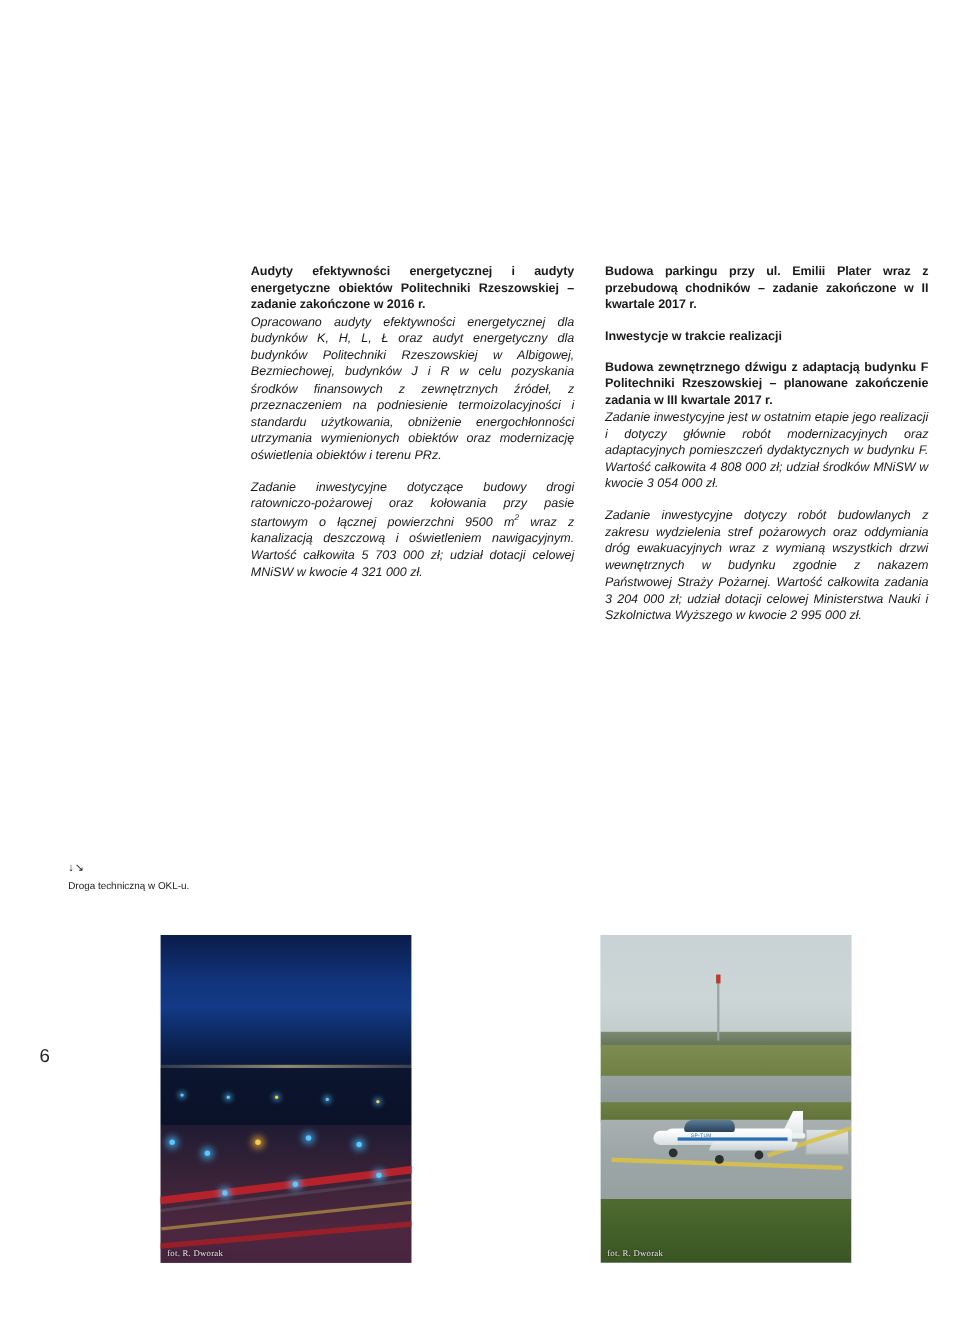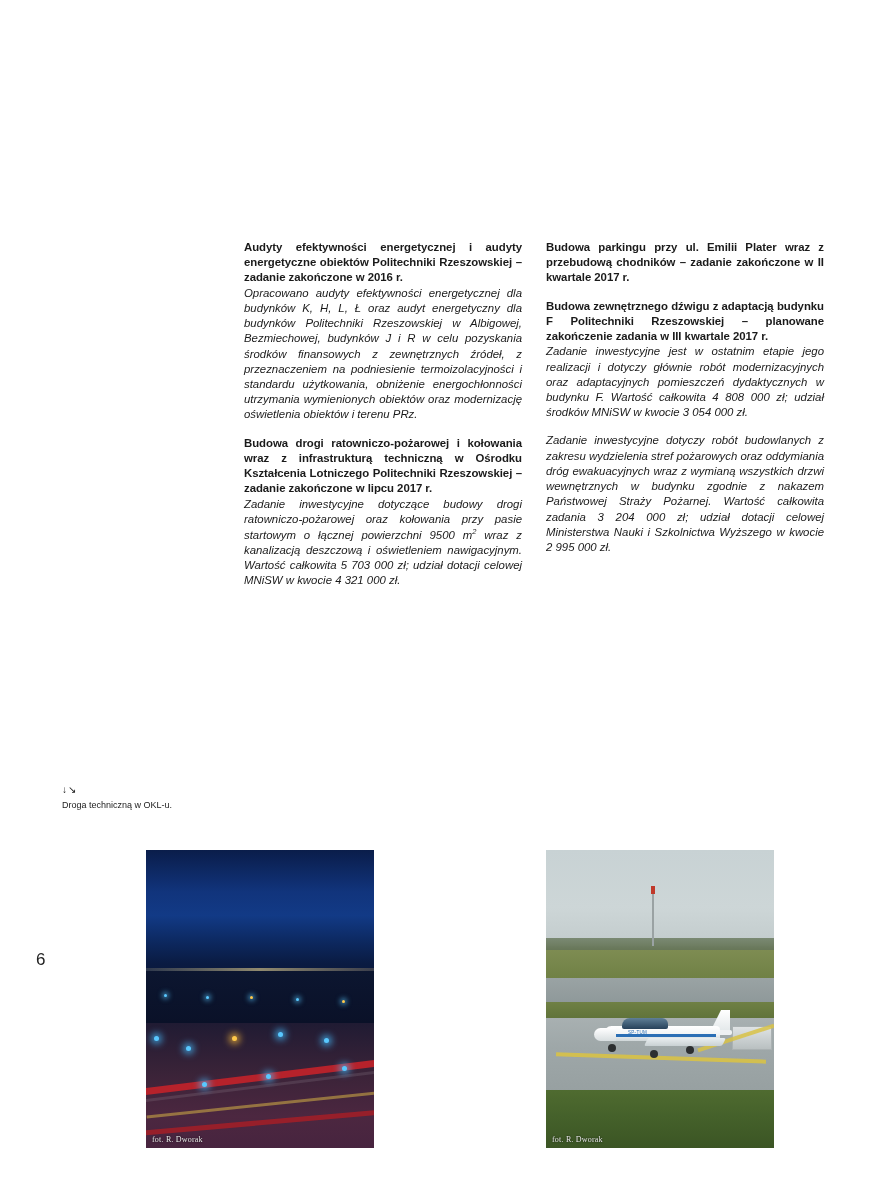--- a/index.html
+++ b/index.html
@@ -54,23 +54,23 @@
     position: absolute;
     top: 240px;
     width: 294px;
     font-size: 11.4px;
     line-height: 1.335;
     text-align: justify;
     text-justify: inter-word;
     hyphens: manual;
   }
   .col-left  { left: 228px; }
-  .col-right { left: 530px; }
-
-  .block { margin-bottom: 13px; margin-left: 16px; }
+  .col-right { left: 550px; }
+
+  .block { margin-bottom: 13px; }
   .block:last-child { margin-bottom: 0; }
 
   .heading {
     font-weight: bold;
     margin: 0 0 0px 0;
     text-align: justify;
     letter-spacing: -0.05px;
   }
   .para {
     margin: 0;
@@ -354,35 +354,37 @@
   </div>
 
   <div class="col col-left">
 
     <div class="block">
       <p class="heading">Audyty efektywności energetycznej i audyty energetyczne obiektów Politechniki Rzeszowskiej – zadanie zakończone w 2016 r.</p>
       <p class="para">Opracowano audyty efektywności energetycznej dla budynków K, H, L, Ł oraz audyt energetyczny dla budynków Politechniki Rzeszowskiej w Albigowej, Bezmiechowej, budynków J i R w celu pozyskania środków finansowych z zewnętrznych źródeł, z przeznaczeniem na podniesienie termoizolacyjności i standardu użytkowania, obniżenie energochłonności utrzymania wymienionych obiektów oraz modernizację oświetlenia obiektów i terenu PRz.</p>
     </div>
 
     <div class="block">
-      <p class="heading">Budowa drogi ratowniczo-pożarowej i kołowania wraz z infrastrukturą techniczną w Ośrodku Kształcenia Lotniczego Politechniki Rzeszowskiej – zadanie zakończone w lipcu 2017 r.</p>
       <p class="para"><span>Zadanie inwestycyjne dotyczące budowy drogi ratowniczo-pożarowej oraz kołowania przy pasie startowym o łącznej powierzchni 9500 m</span><sup>2</sup><span> wraz z kanalizacją deszczową i oświetleniem nawigacyjnym. Wartość całkowita 5 703 000 zł; udział dotacji celowej MNiSW w kwocie 4 321 000 zł.</span></p>
     </div>
 
     <div class="block">
     </div>
 
   </div>
 
   <div class="col col-right">
 
     <div class="block">
       <p class="heading">Budowa parkingu przy ul. Emilii Plater wraz z przebudową chodników – zadanie zakończone w II kwartale 2017 r.</p>
     </div>
 
+    <div class="block">
+      <p class="standalone-heading">Inwestycje w trakcie realizacji</p>
+    </div>
 
     <div class="block">
       <p class="heading">Budowa zewnętrznego dźwigu z adaptacją budynku F Politechniki Rzeszowskiej – planowane zakończenie zadania w III kwartale 2017 r.</p>
       <p class="para">Zadanie inwestycyjne jest w ostatnim etapie jego realizacji i dotyczy głównie robót modernizacyjnych oraz adaptacyjnych pomieszczeń dydaktycznych w budynku F. Wartość całkowita 4 808 000 zł; udział środków MNiSW w kwocie 3 054 000 zł.</p>
     </div>
 
     <div class="block">
       <p class="para">Zadanie inwestycyjne dotyczy robót budowlanych z zakresu wydzielenia stref pożarowych oraz oddymiania dróg ewakuacyjnych wraz z wymianą wszystkich drzwi wewnętrznych w budynku zgodnie z nakazem Państwowej Straży Pożarnej. Wartość całkowita zadania 3 204 000 zł; udział dotacji celowej Ministerstwa Nauki i Szkolnictwa Wyższego w kwocie 2 995 000 zł.</p>
     </div>
 

